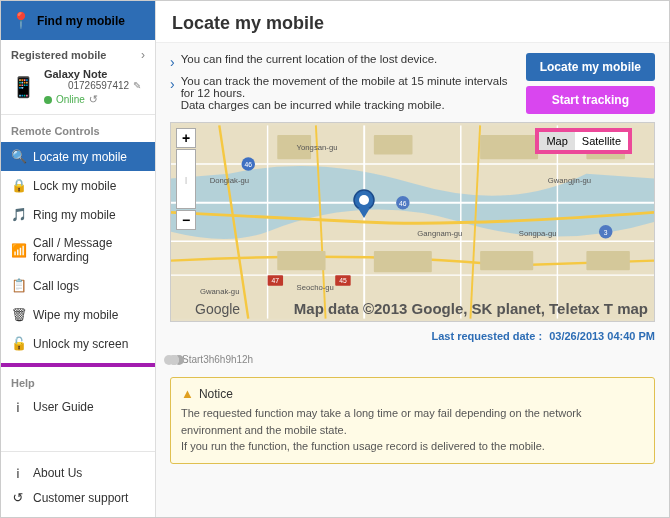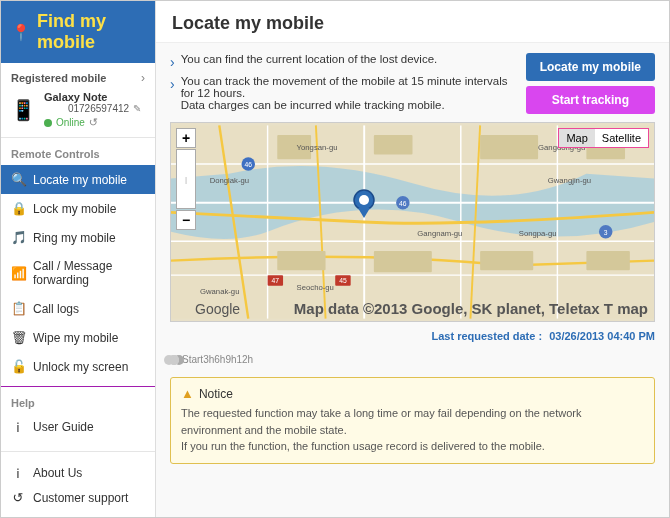--- a/index.html
+++ b/index.html
@@ -33,22 +33,22 @@
       padding: 10px 10px;
       display: flex;
       align-items: center;
       gap: 6px;
     }
     .sidebar-header-icon {
       color: #fff;
       font-size: 16px;
     }
     .sidebar-title {
-      color: #fde047;
-      font-size: 18px;
+      color: #000000;
+      font-size: 12px;
       font-weight: bold;
     }
     .registered-mobile {
       padding: 8px 10px;
       border-bottom: 1px solid #e5e5e5;
     }
     .registered-mobile-header {
       display: flex;
       justify-content: space-between;
       align-items: center;
@@ -132,21 +132,21 @@
       background: #2d6db5;
       color: #fff;
     }
     .nav-item .nav-icon {
       font-size: 13px;
       width: 14px;
       text-align: center;
     }
     .help-section {
       padding: 10px 10px 5px;
-      border-top: 1px solid #a21caf;
+      border-top: 4px solid #a21caf;
       margin-top: 5px;
     }
     .help-label {
       font-size: 11px;
       color: #888;
       font-weight: bold;
       margin-bottom: 5px;
     }
     .sidebar-bottom {
       margin-top: auto;
@@ -228,23 +228,23 @@
       position: relative;
       height: 200px;
       background: #e8e0c8;
       border: 1px solid #ccc;
       overflow: hidden;
       flex-shrink: 0;
     }
     .map-toggle {
       position: absolute;
       top: 5px;
-      right: 5px;
-      display: flex;
-      border: 1px solid #ec4899;
+      right: 22px;
+      display: flex;
+      border: 4px solid #ec4899;
       background: #ec4899;
       z-index: 10;
     }
     .map-toggle-btn {
       padding: 3px 7px;
       font-size: 11px;
       cursor: pointer;
       background: #fff;
       border: none;
     }

